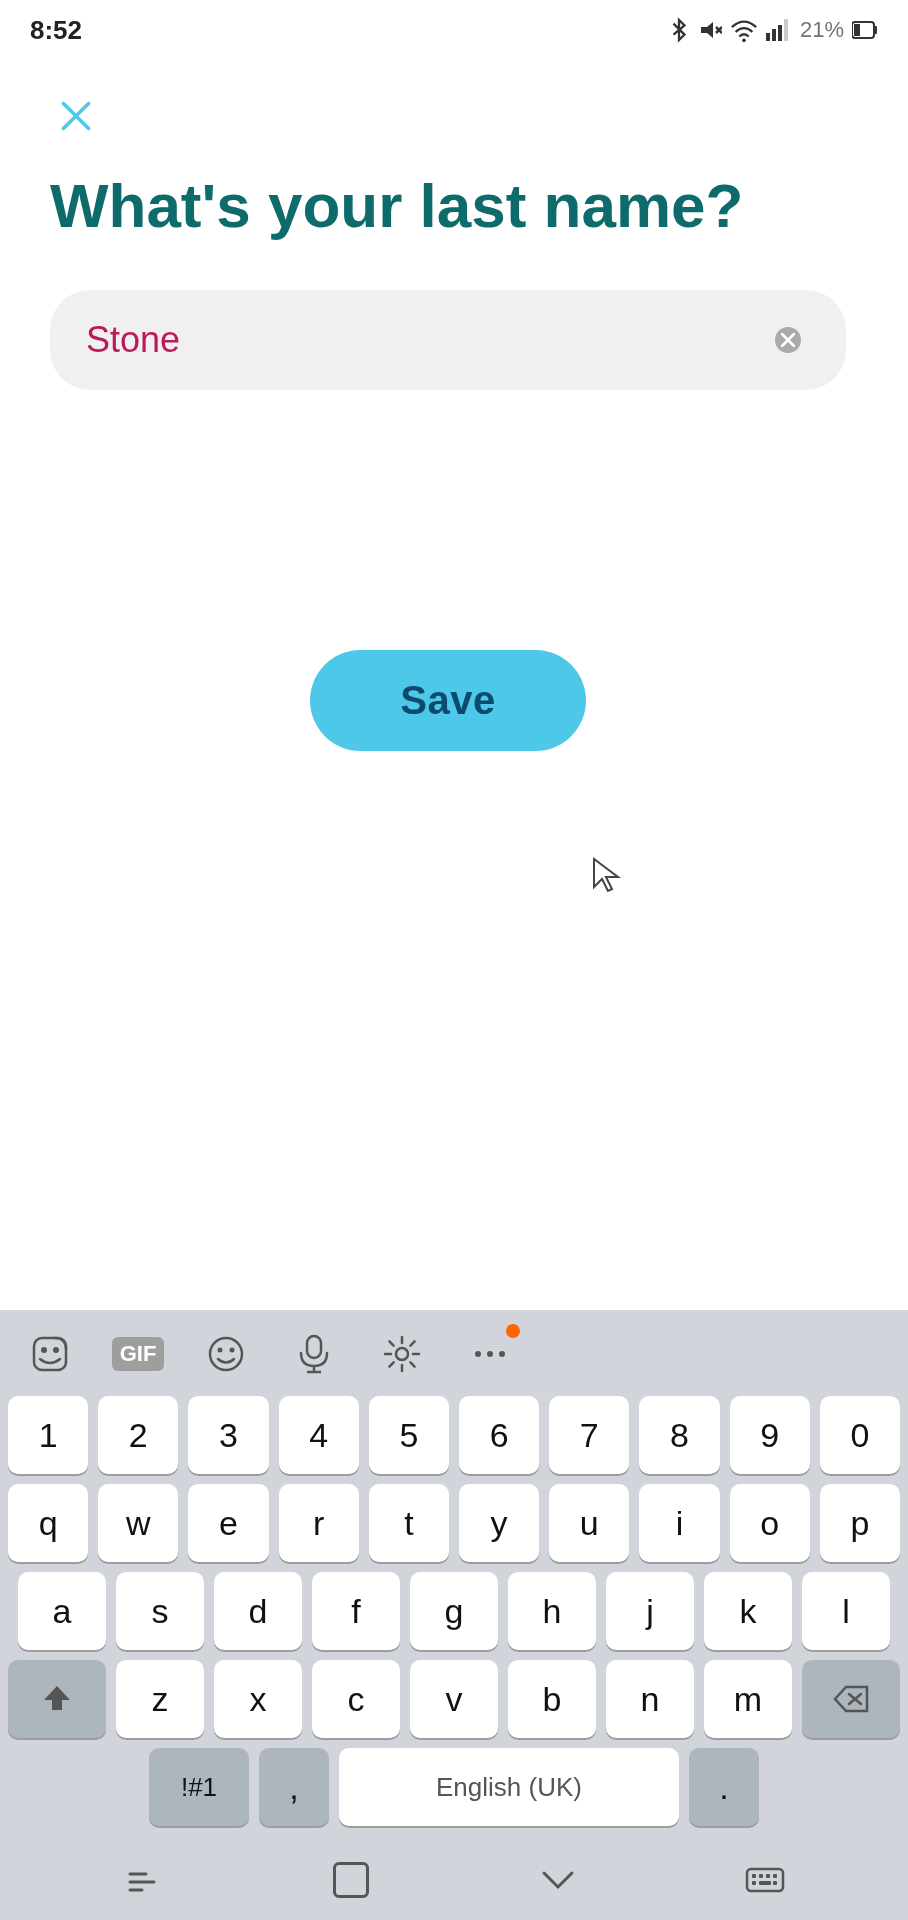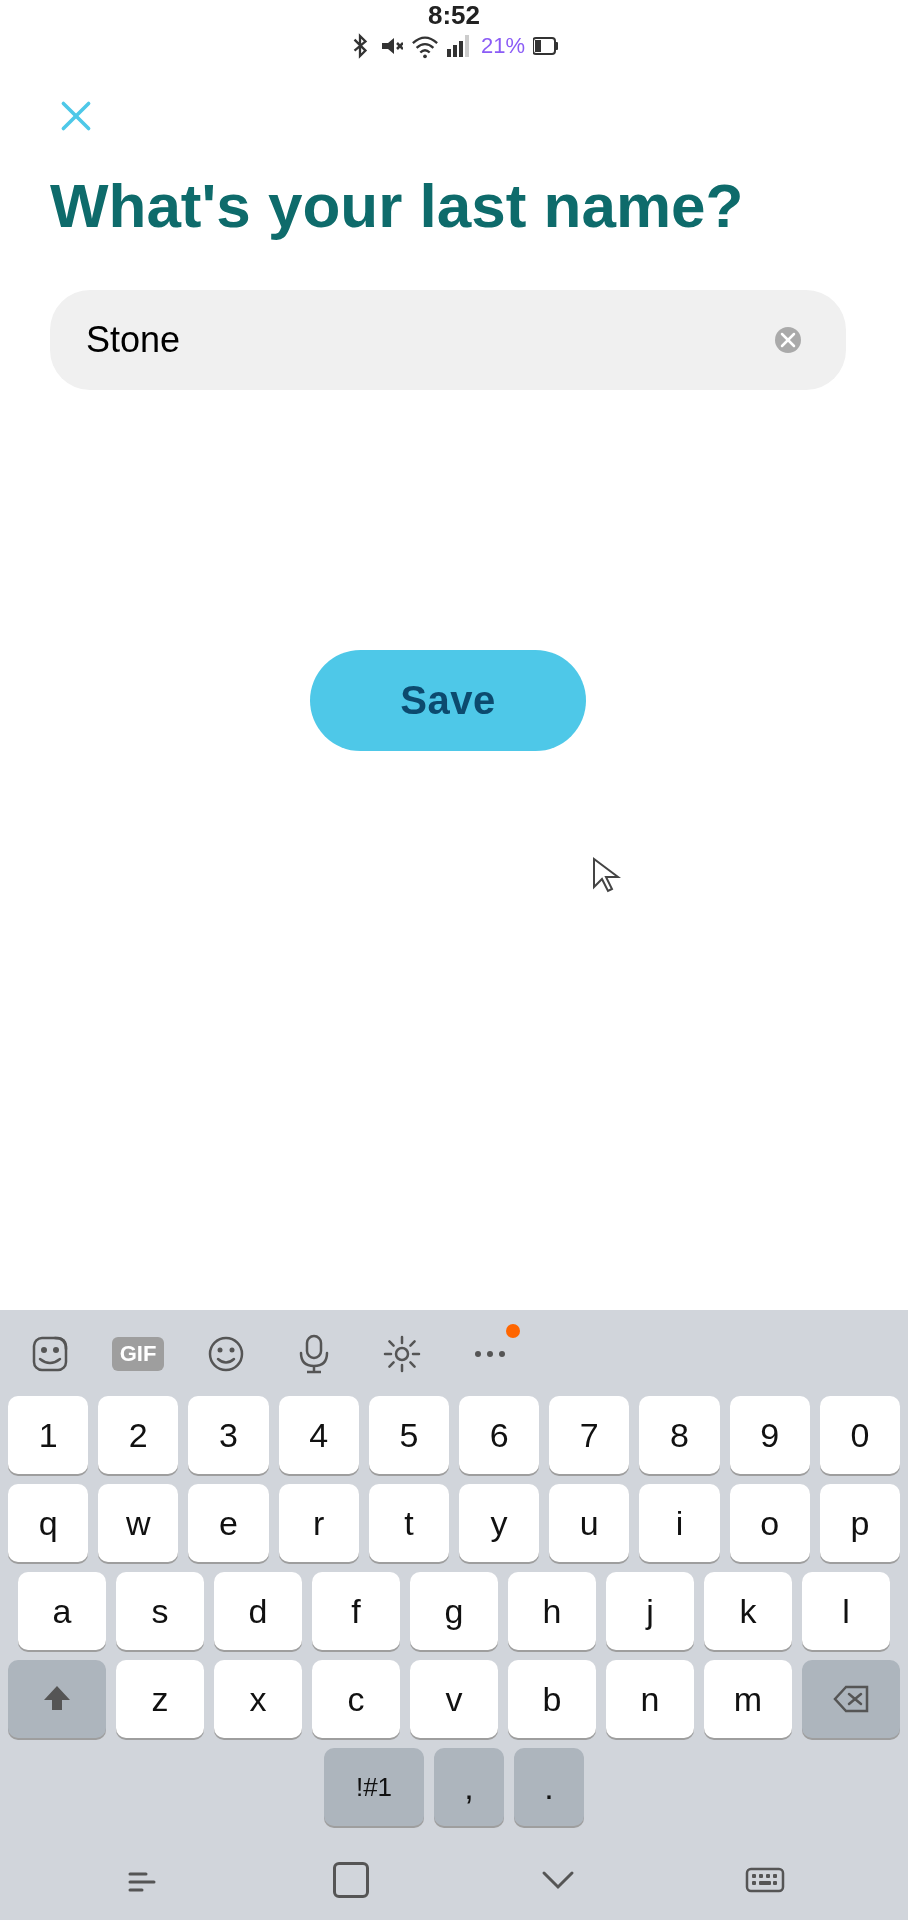--- a/index.html
+++ b/index.html
@@ -16,37 +16,36 @@
 
     
     .status-bar {
       width: 100%;
       height: 60px;
       background: #ffffff;
       display: flex;
       align-items: center;
       justify-content: space-between;
       padding: 0 30px;
-      flex-direction: column;
     }
     .status-time {
       font-size: 26px;
       font-weight: 600;
       color: #222;
     }
     .status-icons {
       display: flex;
       align-items: center;
       gap: 8px;
       font-size: 22px;
       color: #222;
     }
     .battery-text {
       font-size: 22px;
-      color: #8b5cf6;
+      color: #737373;
     }
 
     
     .main-content {
       padding: 30px 62px 0 50px;
     }
 
     .close-btn {
       width: 52px;
       height: 52px;
@@ -74,21 +73,21 @@
       border-radius: 40px;
       padding: 28px 36px;
       display: flex;
       align-items: center;
       justify-content: space-between;
       margin-bottom: 40px;
     }
 
     .input-text {
       font-size: 36px;
-      color: #000000;
+      color: #be185d;
       font-weight: 400;
     }
 
     .input-clear-btn {
       width: 44px;
       height: 44px;
       display: flex;
       align-items: center;
       justify-content: center;
       cursor: pointer;
@@ -472,20 +471,21 @@
           <path d="M13 2 L2 14 L13 26 L34 26 L34 2 Z" stroke="#555" stroke-width="2.5" fill="none"></path>
           <line x1="16" y1="9" x2="28" y2="19" stroke="#555" stroke-width="2.5" stroke-linecap="round"></line>
           <line x1="28" y1="9" x2="16" y2="19" stroke="#555" stroke-width="2.5" stroke-linecap="round"></line>
         </svg>
       </div>
     </div>
 
     <div class="key-row">
       <div class="key key-gray key-special">!#1</div>
       <div class="key key-gray key-comma">,</div>
+      <div class="key key-space" style="font-size:26px;color:#555;">English (UK)</div>
       <div class="key key-gray key-period">.</div>
     </div>
   </div>
 
   <div class="bottom-nav">
     <div class="nav-btn">
       <svg width="36" height="36" viewBox="0 0 36 36" fill="none">
         <line x1="4" y1="12" x2="20" y2="12" stroke="#555" stroke-width="3" stroke-linecap="round"></line>
         <line x1="4" y1="20" x2="28" y2="20" stroke="#555" stroke-width="3" stroke-linecap="round"></line>
         <line x1="4" y1="28" x2="16" y2="28" stroke="#555" stroke-width="3" stroke-linecap="round"></line>

